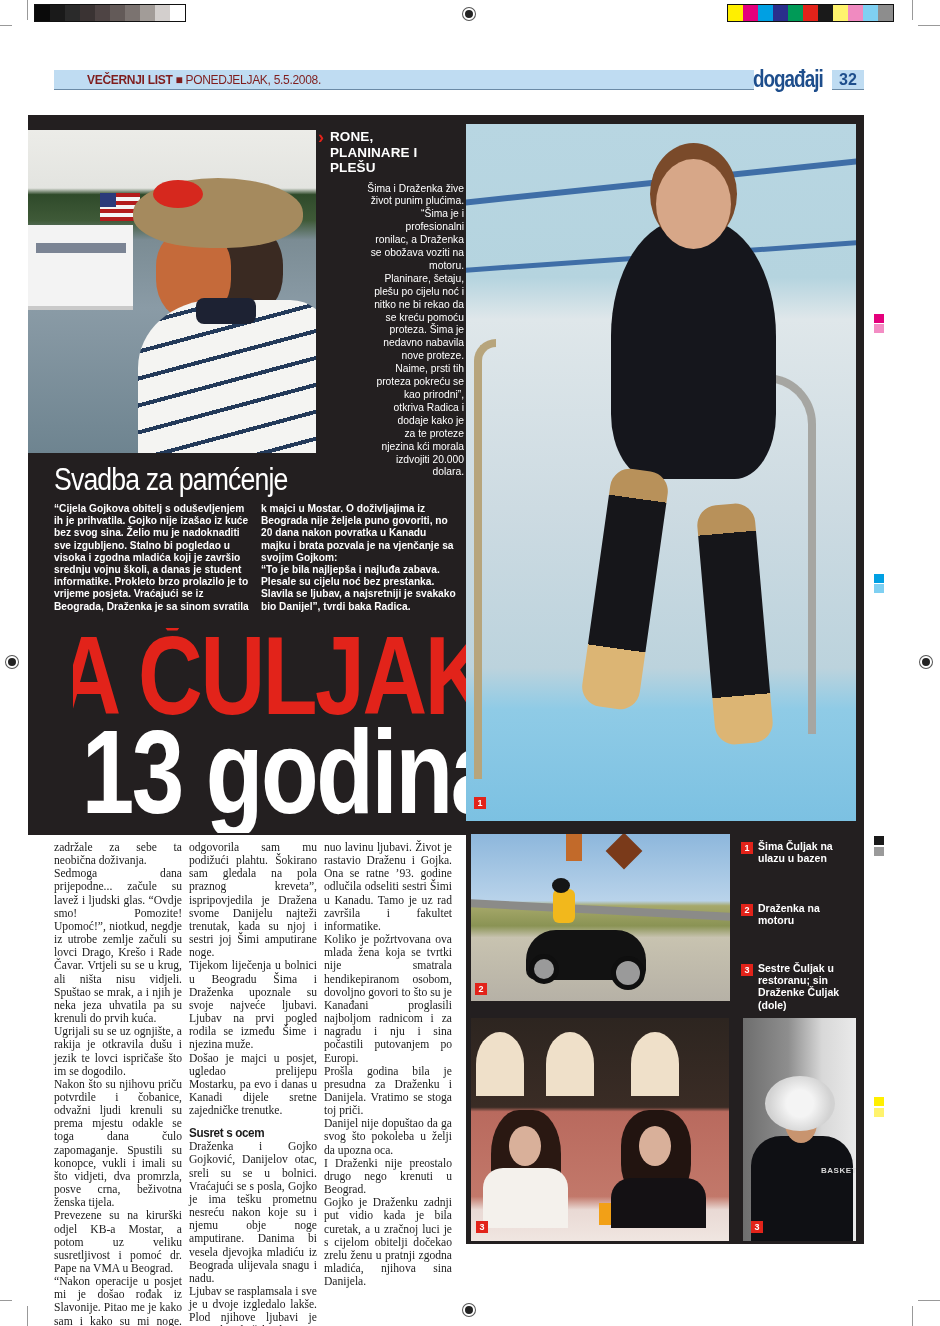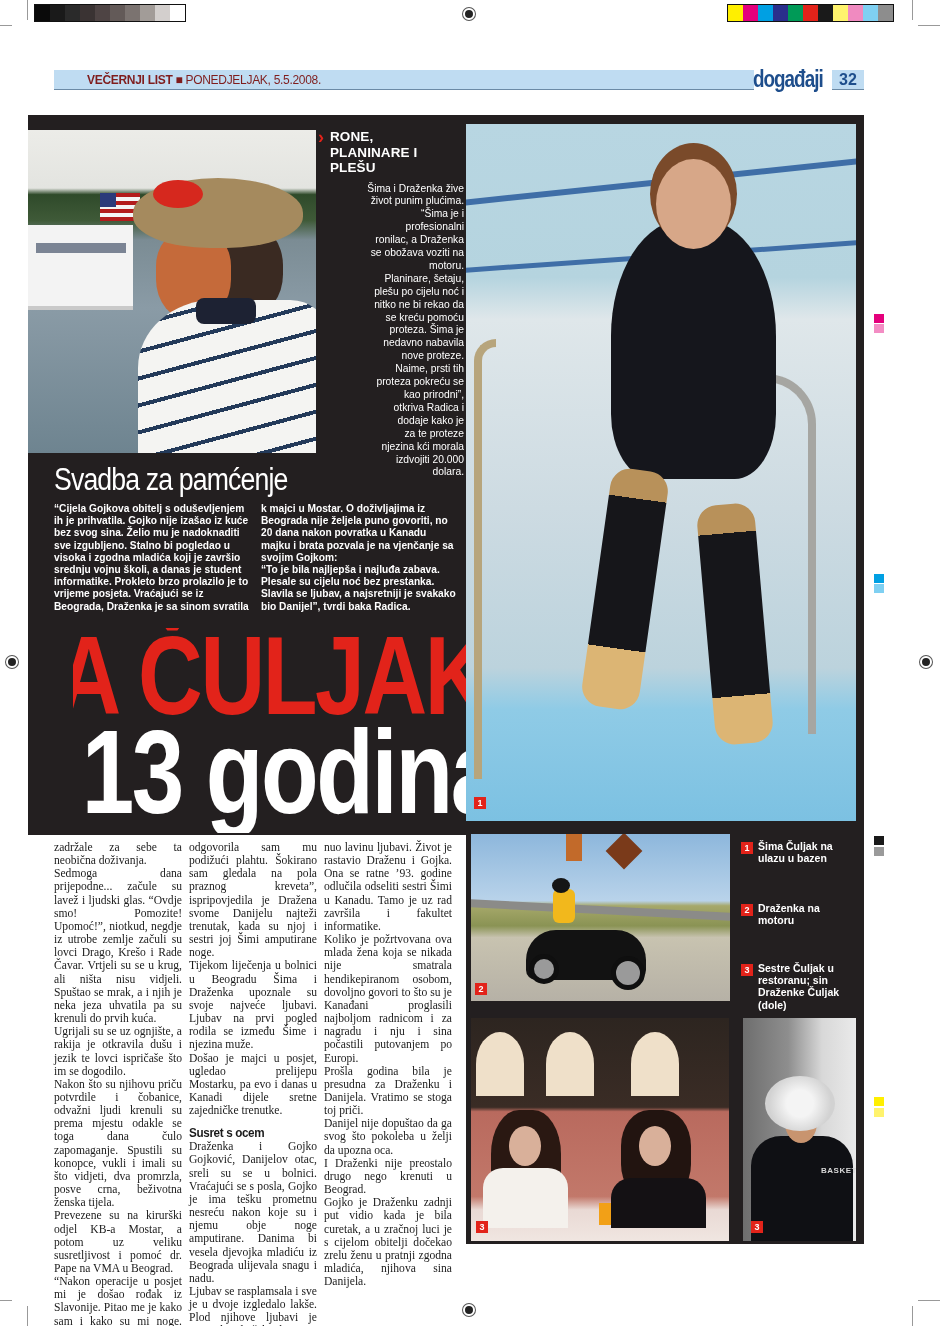--- a/index.html
+++ b/index.html
@@ -263,21 +263,21 @@
 <div class="article-col col2" id="col2">
     <p>odgovorila sam mu podižući plahtu. Šokirano sam gledala na pola praznog kreveta”, ispripovjedila je Dražena svome Danijelu najteži trenutak, kada su njoj i sestri joj Šimi amputirane noge.</p>
     <p>Tijekom liječenja u bolnici u Beogradu Šima i Draženka upoznale su svoje najveće ljubavi. Ljubav na prvi pogled rodila se između Šime i njezina muže.</p>
     <p>Došao je majci u posjet, ugledao prelijepu Mostarku, pa evo i danas u Kanadi dijele sretne zajedničke trenutke.</p>
     <div class="subhead">Susret s ocem</div>
     <p>Draženka i Gojko Gojković, Danijelov otac, sreli su se u bolnici. Vraćajući se s posla, Gojko je ima tešku prometnu nesreću nakon koje su i njemu obje noge amputirane. Danima bi vesela djevojka mladiću iz Beograda ulijevala snagu i nadu.</p>
     <p>Ljubav se rasplamsala i sve je u dvoje izgledalo lakše. Plod njihove ljubavi je Danijel, dječak koji je kamenčićem svoje znatiželje pokre-</p>
   </div>
 <div class="article-col col3" id="col3">
     <p>nuo lavinu ljubavi. Život je rastavio Draženu i Gojka. Ona se ratne ’93. godine odlučila odseliti sestri Šimi u Kanadu. Tamo je uz rad završila i fakultet informatike.</p>
-    <p>Koliko je požrtvovana ova mlada žena koja se nikada nije smatrala hendikepiranom osobom, dovoljno govori to što su je Kanađani proglasili najboljom radnicom i za nagradu i nju i sina počastili putovanjem po Europi.</p>
+    <p>Koliko je požrtvovana ova mlada žena koja se tvrtki nije smatrala hendikepiranom osobom, dovoljno govori to što su je Kanađani proglasili najboljom radnicom i za nagradu i nju i sina počastili putovanjem po Europi.</p>
     <p>Prošla godina bila je presudna za Draženku i Danijela. Vratimo se stoga toj priči.</p>
     <p>Danijel nije dopuštao da ga svog što pokoleba u želji da upozna oca.</p>
     <p>I Draženki nije preostalo drugo nego krenuti u Beograd.</p>
     <p>Gojko je Draženku zadnji put vidio kada je bila curetak, a u zračnoj luci je s cijelom obitelji dočekao zrelu ženu u pratnji zgodna mladića, njihova sina Danijela.</p>
   </div>
 
 <div class="photo-frame"></div>
 
 <div class="photo-moto">
   <div class="sign"></div>

